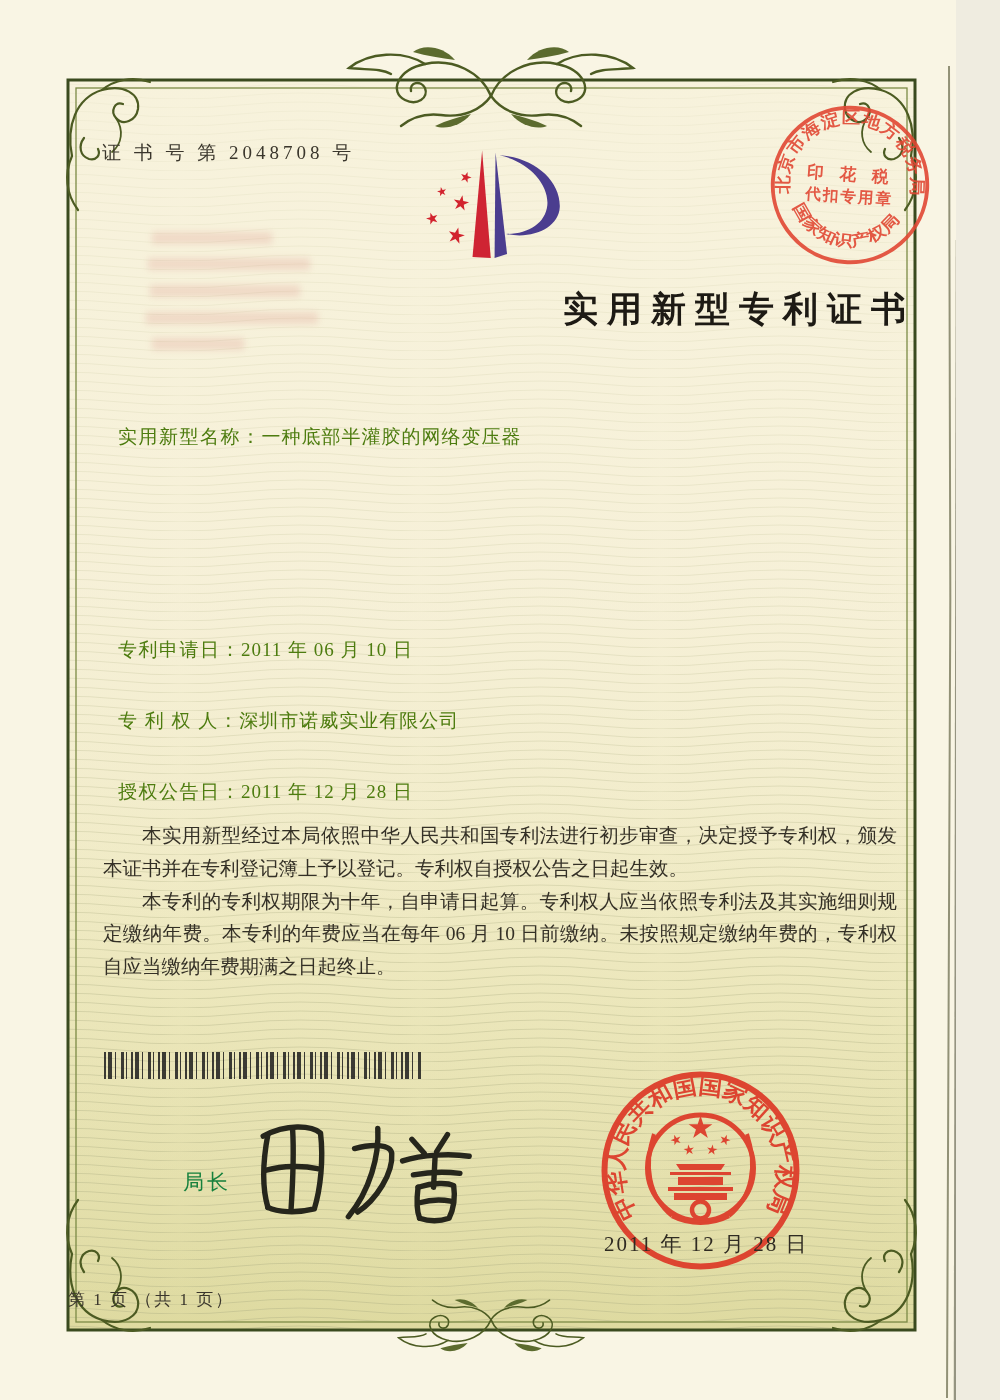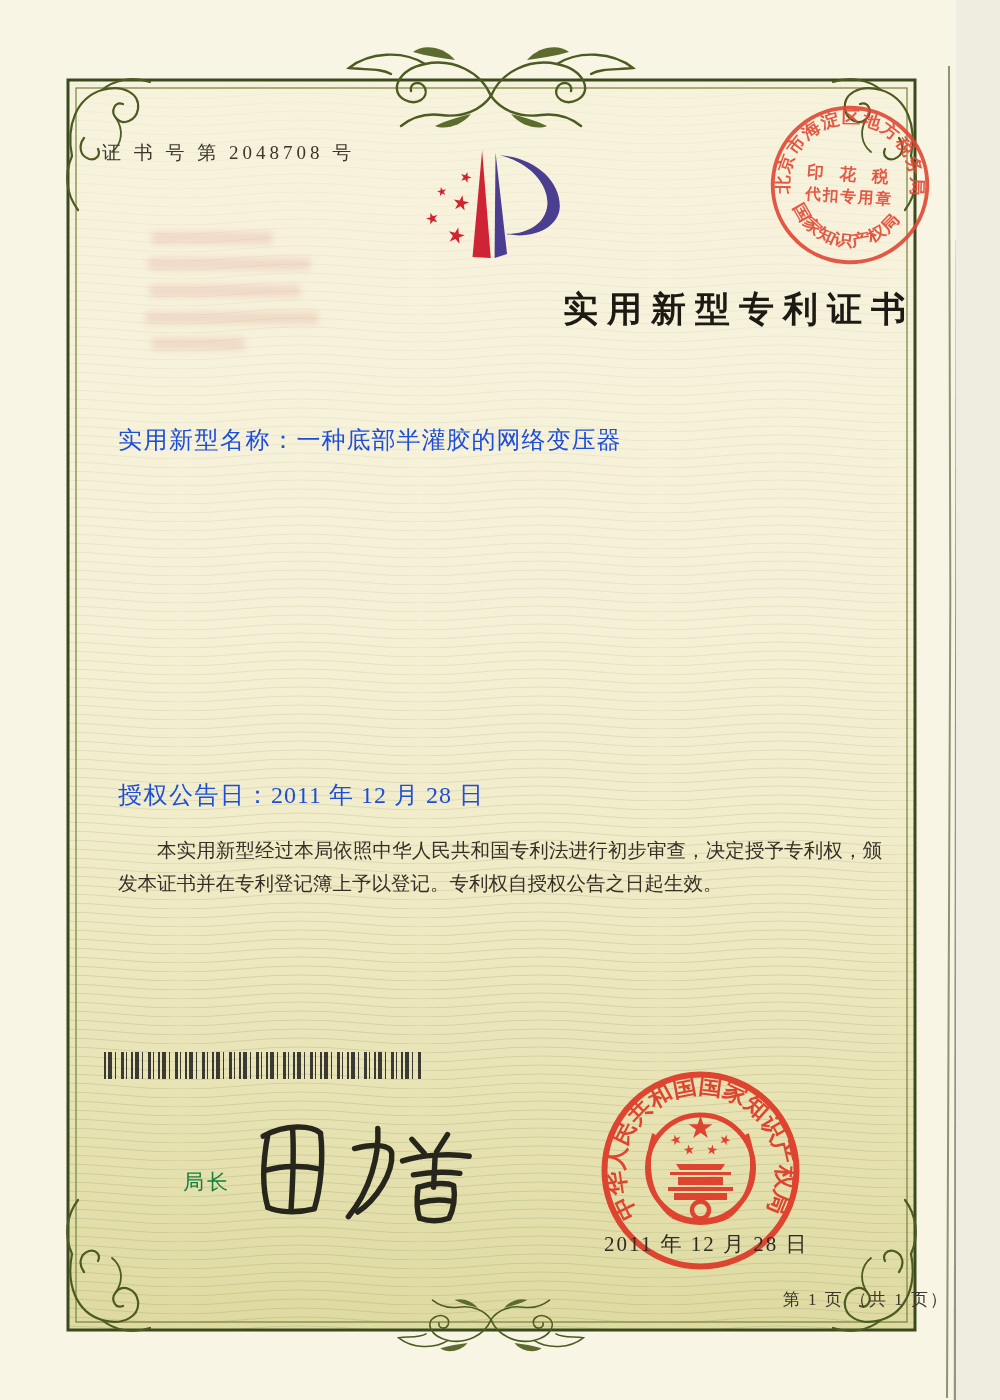--- a/index.html
+++ b/index.html
@@ -8,36 +8,36 @@
     position:relative;width:956px;height:1400px;overflow:hidden;
     background:#f9f5e4;
     font-family:"Liberation Serif","DejaVu Serif",serif;
     color:#2e2a20;
   }
   .abs{position:absolute;}
   
   .cert-no{left:102px;top:140px;font-size:19px;letter-spacing:4px;color:#3a362c;}
   .title{left:68px;width:847px;top:286px;text-align:right;font-size:35px;font-weight:700;
          letter-spacing:9px;color:#1d1a14;}
-  .field{left:118px;font-size:24px;letter-spacing:1px;color:#1d4ed8;white-space:nowrap;}
+  .field{left:118px;font-size:19px;letter-spacing:1px;color:#4d7c0f;white-space:nowrap;}
   .field .lab{letter-spacing:1.5px;}
   .paras{left:103px;top:820px;width:794px;font-size:19.5px;line-height:32.8px;
          text-align:justify;color:#343026;}
-  .paras p{margin:15px;text-indent:2em;}
+  .paras p{margin:0;text-indent:2em;}
   .barcode{left:104px;top:1052px;width:318px;height:27px;opacity:.85;
     background:repeating-linear-gradient(90deg,
       #1c1c1c 0 2px,transparent 2px 4px,
       #1c1c1c 4px 8px,transparent 8px 11px,
       #1c1c1c 11px 12px,transparent 12px 17px,
       #1c1c1c 17px 20px,transparent 20px 22px,
       #1c1c1c 22px 23px,transparent 23px 27px);}
   .director{left:183px;top:1168px;font-size:21px;letter-spacing:3px;color:#15803d;}
   .seal-date{left:604px;top:1230px;font-size:21px;letter-spacing:2px;color:#2f2b22;z-index:6;}
-  .footer{left:68px;width:847px;top:1288px;text-align:right;font-size:17px;
-          letter-spacing:2px;color:#3a362c;margin-left:34px;}
+  .footer{left:68px;width:847px;top:1288px;text-align:left;font-size:17px;
+          letter-spacing:2px;color:#3a362c;}
   
   .ghost{background:rgba(215,125,120,.20);filter:blur(3px);border-radius:2px;}.z3{z-index:3}.z4{z-index:4}.z5{z-index:5}
 </style>
 </head>
 <body>
 
 <div class="page">
 
   <svg class="abs" style="left:0;top:0" width="1000" height="1400" viewBox="0 0 1000 1400">
     <defs>
@@ -139,26 +139,33 @@
         <textPath href="#taxBotArc" startOffset="0" textLength="134" lengthAdjust="spacingAndGlyphs">国家知识产权局</textPath>
       </text>
     </g>
   </svg>
 
   <div class="abs title z3">实用新型专利证书</div>
 
   <div class="abs field z3" style="top:424px">
     <span class="lab">实用新型名称：</span><span>一种底部半灌胶的网络变压器</span>
   </div>
+  <div class="abs field z3" style="top:637px">
+    <span class="lab">专利申请日：</span><span>2011 年 06 月 10 日</span>
+  </div>
+  <div class="abs field z3" style="top:708px">
+    <span class="lab">专 利 权 人：</span><span>深圳市诺威实业有限公司</span>
+  </div>
   <div class="abs field z3" style="top:779px">
     <span class="lab">授权公告日：</span><span>2011 年 12 月 28 日</span>
   </div>
 
   <div class="abs paras z3">
     <p>本实用新型经过本局依照中华人民共和国专利法进行初步审查，决定授予专利权，颁发本证书并在专利登记簿上予以登记。专利权自授权公告之日起生效。</p>
+    <p>本专利的专利权期限为十年，自申请日起算。专利权人应当依照专利法及其实施细则规定缴纳年费。本专利的年费应当在每年 06 月 10 日前缴纳。未按照规定缴纳年费的，专利权自应当缴纳年费期满之日起终止。</p>
   </div>
 
   <div class="abs barcode z3"></div>
 
   <div class="abs director z3">局长</div>
   <svg class="abs z3" style="left:240px;top:1106px" width="240" height="130" viewBox="0 0 310 150" aria-label="田力普">
     <g fill="none" stroke="#26261c" stroke-width="7" stroke-linecap="round" stroke-linejoin="round">
       <path d="M36,28 C30,60 28,95 36,122"></path>
       <path d="M30,30 C60,14 92,16 104,26 C108,60 104,98 96,124 C72,130 48,128 36,122"></path>
       <path d="M34,74 C56,68 82,68 100,72"></path>

